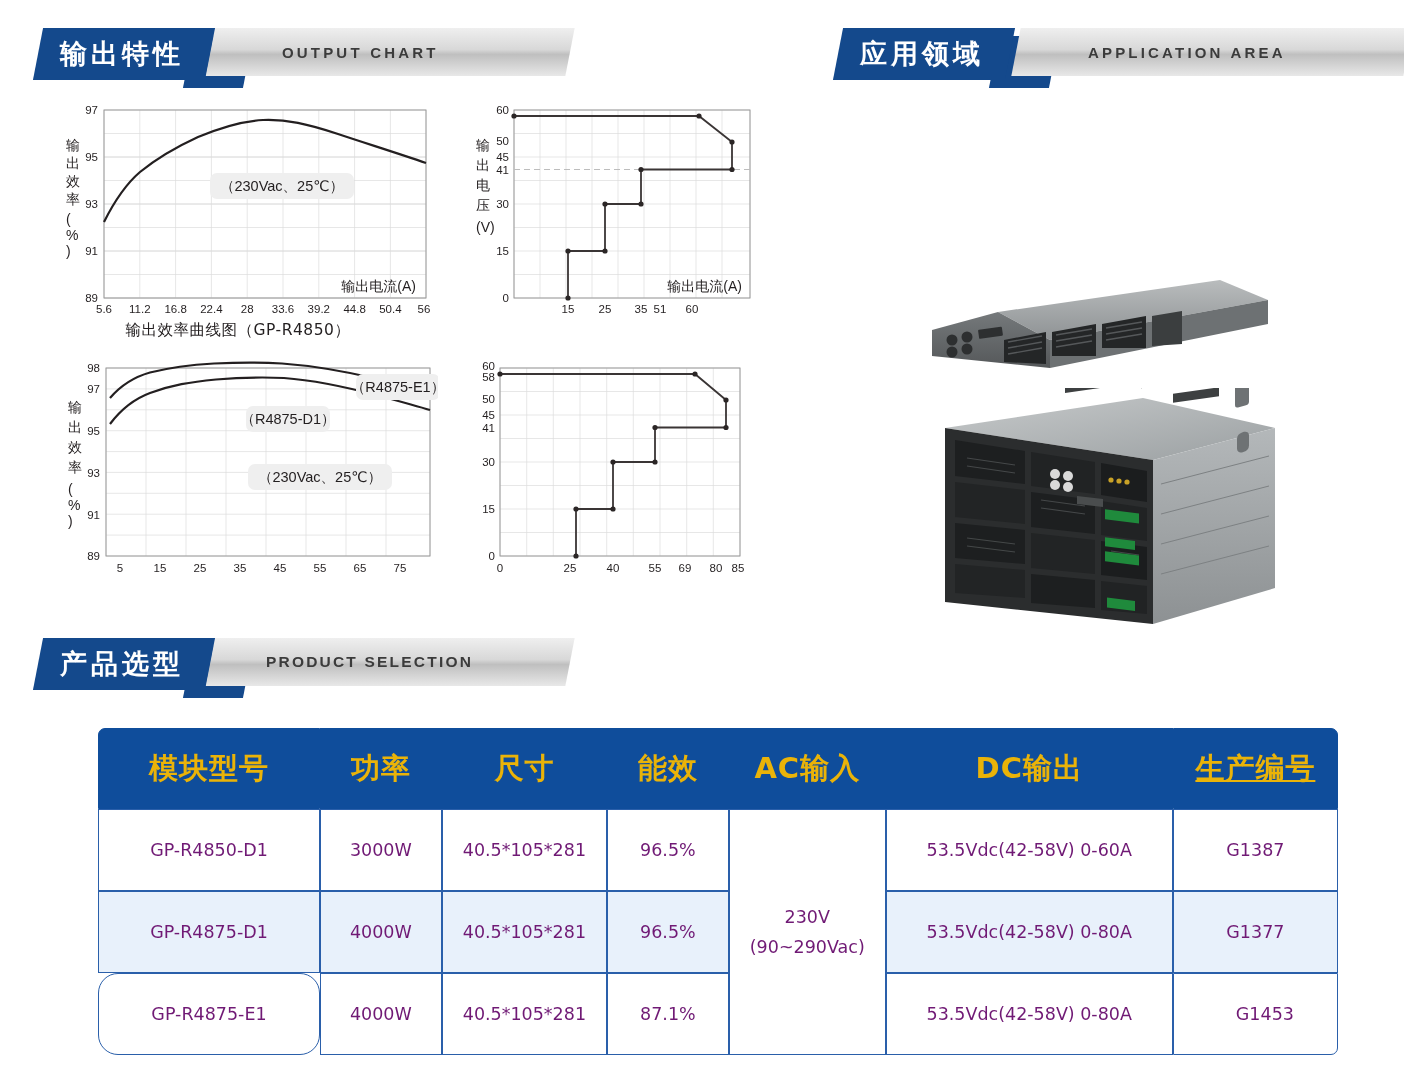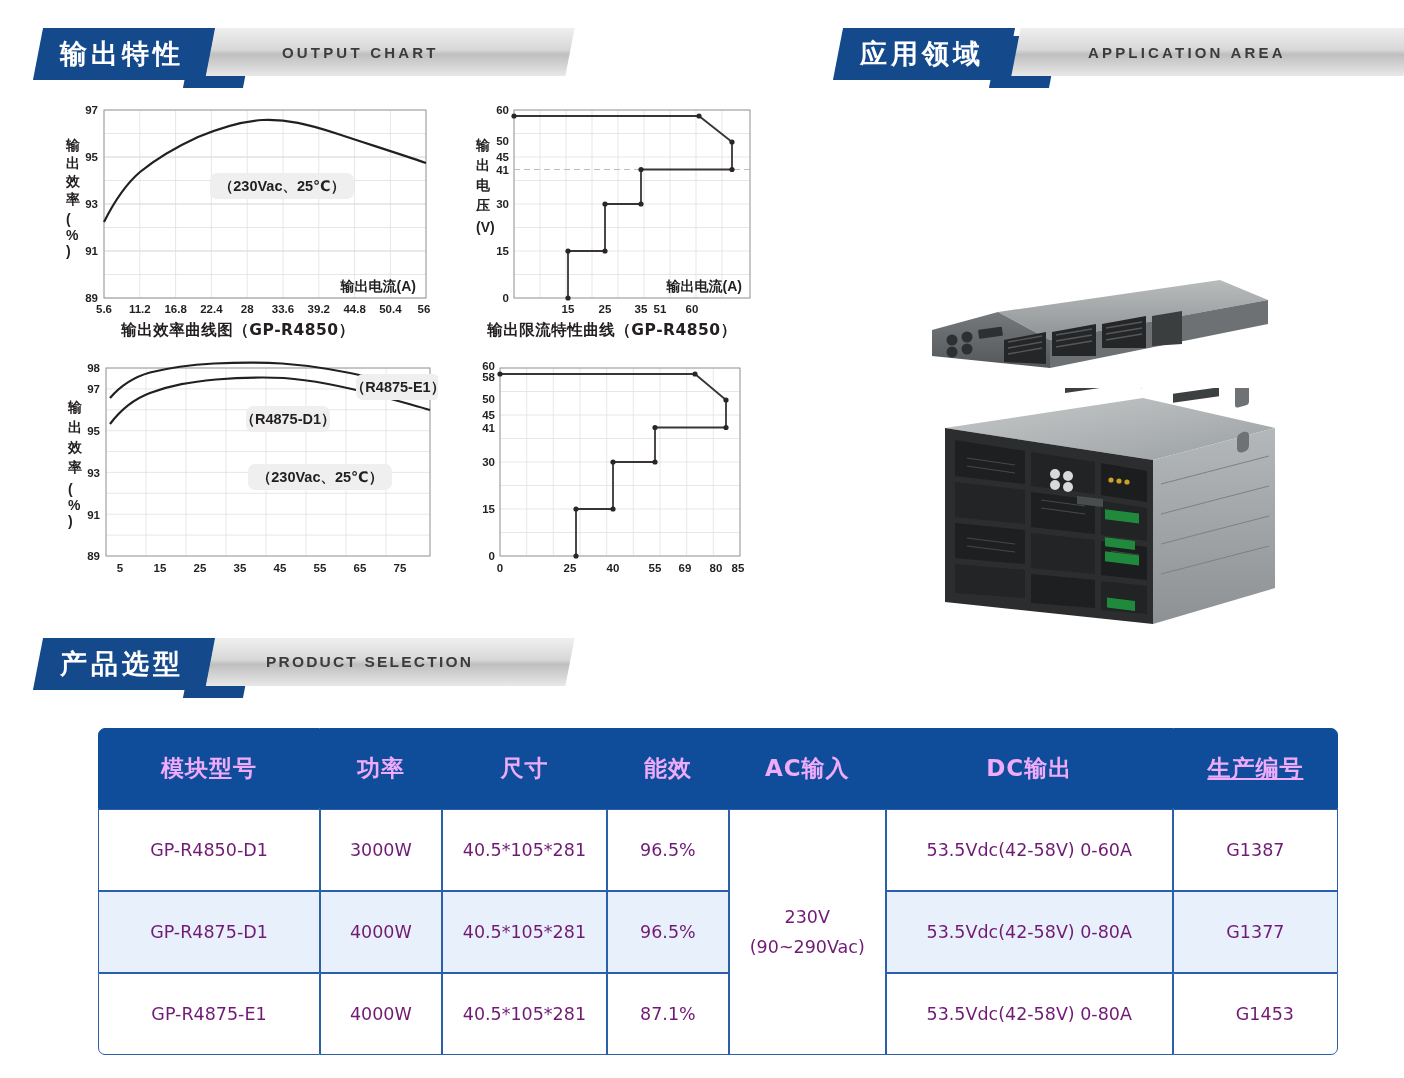--- a/index.html
+++ b/index.html
@@ -47,21 +47,21 @@
   #banner-output .tagshadow{left:150px;}
   #banner-app{left:838px;top:28px;width:560px;}
   #banner-app .grey{left:178px;width:392px;}
   #banner-app .tagshadow{left:156px;}
   #banner-product{left:38px;top:638px;width:520px;}
   #banner-product .grey{left:172px;width:360px;}
   #banner-product .tagshadow{left:150px;}
   #banner-product .grey span{letter-spacing:2.2px;font-size:15.5px;margin-left:56px;}
 
   
-  .chart{position:absolute;font-weight:bold;}
+  .chart{position:absolute;}
   .chart svg{display:block;}
   .chart-caption{
     position:absolute;text-align:center;width:100%;
     font-size:15.5px;color:#231f20;letter-spacing:0.5px;
     font-family:"DejaVu Sans","Liberation Sans",sans-serif;
   }
   #chart1{left:38px;top:98px;width:400px;height:245px;}
   #chart2{left:452px;top:98px;width:320px;height:245px;}
   #chart3{left:38px;top:356px;width:400px;height:250px;}
   #chart4{left:452px;top:356px;width:320px;height:250px;}
@@ -100,32 +100,32 @@
     position:absolute;left:98px;top:728px;width:1240px;
     border-collapse:separate;border-spacing:0;
     table-layout:fixed;
   }
   #product-table td,#product-table th{
     border:1px solid #2a5faa;
     text-align:center;vertical-align:middle;
     font-family:"DejaVu Sans","Liberation Sans",sans-serif;
   }
   #product-table thead th{
-    background:#0f4d9b;color:#f0abfc;
-    font-size:23px;font-weight:bold;height:77px;letter-spacing:1px;
+    background:#0f4d9b;color:#eab308;
+    font-size:29px;font-weight:bold;height:77px;letter-spacing:1px;
     border-color:#0f4d9b;
   }
   #product-table thead th:first-child{border-top-left-radius:7px;}
   #product-table thead th:last-child{border-top-right-radius:7px;text-decoration:underline;}
   #product-table tbody td{
     height:78px;font-size:17.5px;color:#701a75;background:#ffffff;
   }
   #product-table tbody tr.alt td{background:#e8f1fb;}
   #product-table tbody td.ac{background:#ffffff;font-size:17.5px;line-height:30px;}
-  #product-table tbody tr:last-child td:first-child{border-bottom-left-radius:7px;}
+  #product-table tbody tr:last-child td:first-child{border-bottom-left-radius:7px;border-radius:20px;}
   #product-table tbody tr:last-child td:last-child{border-bottom-right-radius:7px;padding-left:20px;}
   .col-model{width:215px;}
   .col-power{width:118px;}
   .col-size{width:160px;}
   .col-eff{width:118px;}
   .col-ac{width:152px;}
   .col-dc{width:278px;}
   .col-sn{width:160px;}
 </style>
 </head>
@@ -261,21 +261,20 @@
         <circle class="dot" cx="280" cy="44" r="2.6"></circle>
         <circle class="dot" cx="280" cy="71.5" r="2.6"></circle>
         <circle class="dot" cx="189" cy="71.5" r="2.6"></circle>
         <circle class="dot" cx="189" cy="106" r="2.6"></circle>
         <circle class="dot" cx="153" cy="106" r="2.6"></circle>
         <circle class="dot" cx="153" cy="153" r="2.6"></circle>
         <circle class="dot" cx="116" cy="153" r="2.6"></circle>
         <circle class="dot" cx="116" cy="200" r="2.6"></circle>
       </g>
     </svg>
-    <div class="chart-caption">输出限流特性曲线（GP-R4850）</div>
   </div>
 
   <div class="chart" id="chart3">
     <svg width="400" height="245" viewBox="0 0 400 245">
 
       <g>
         <line class="grid-line-lt" x1="68" y1="12" x2="392" y2="12"></line>
         <line class="grid-line-lt" x1="68" y1="32.9" x2="392" y2="32.9"></line>
         <line class="grid-line-lt" x1="68" y1="53.8" x2="392" y2="53.8"></line>
         <line class="grid-line-lt" x1="68" y1="74.7" x2="392" y2="74.7"></line>

